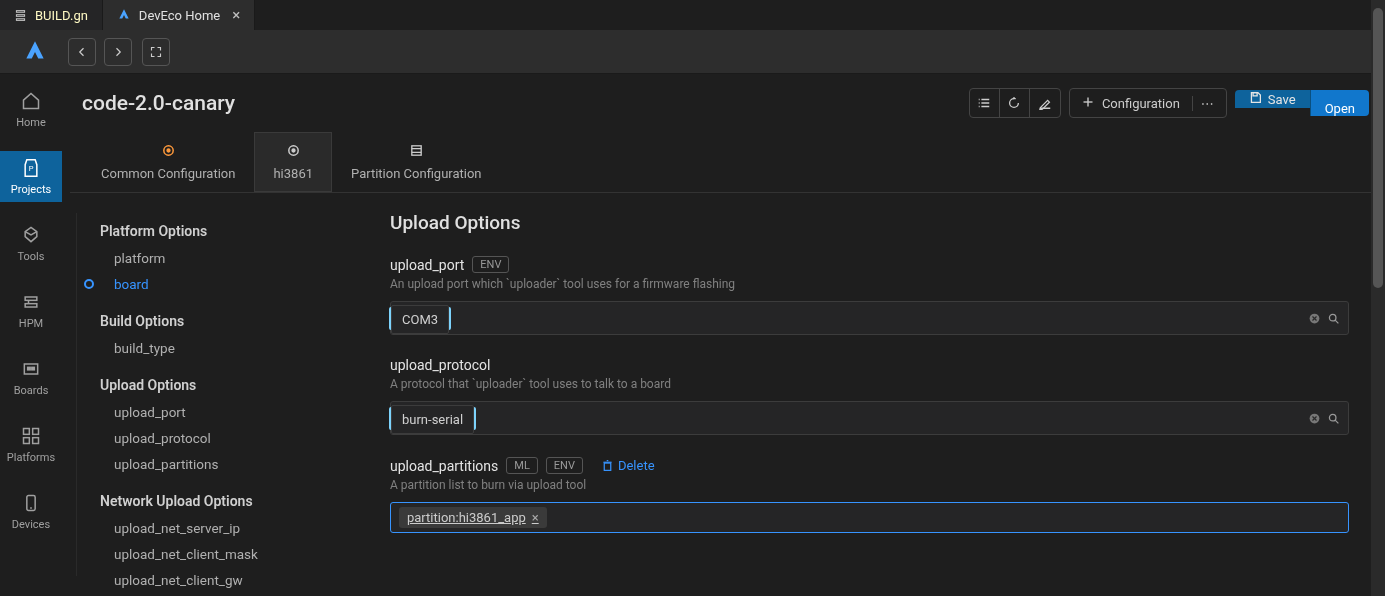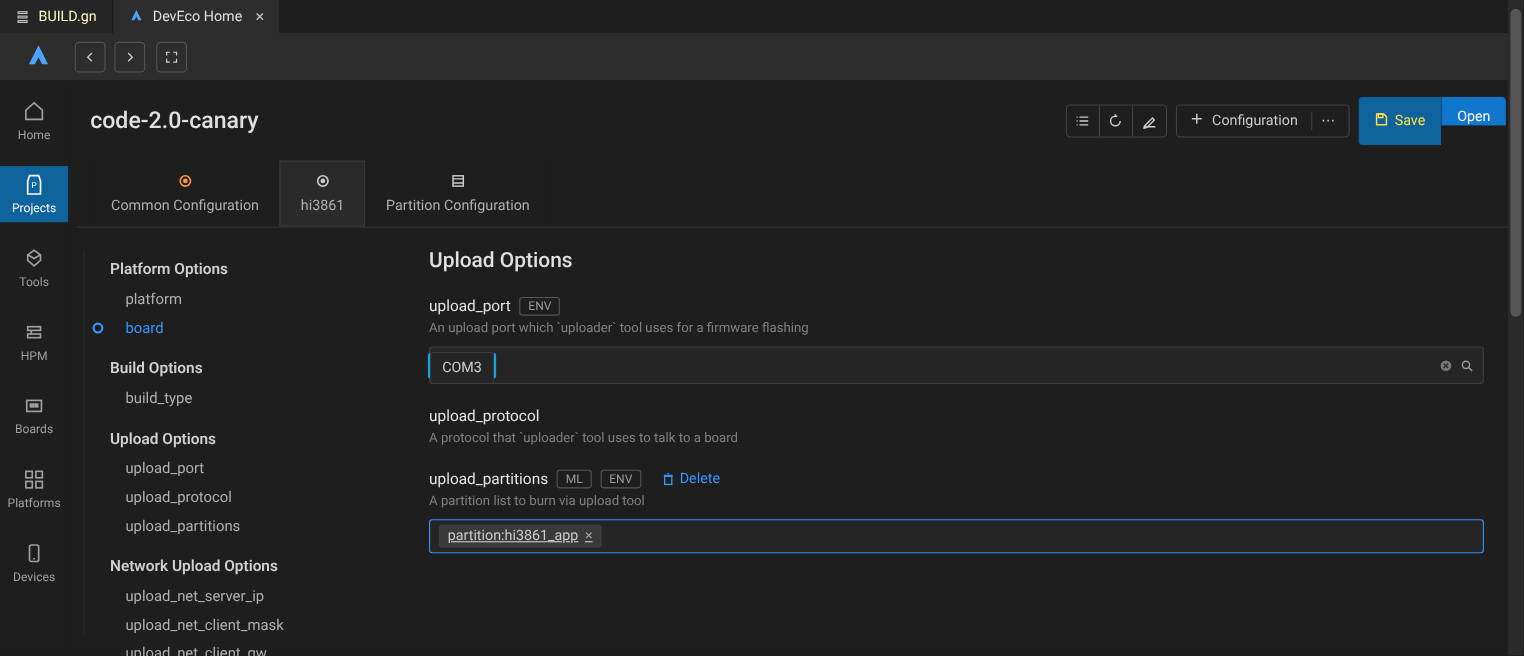--- a/index.html
+++ b/index.html
@@ -185,23 +185,23 @@
   padding-left: 8px;
   margin-left: 4px;
 }
 .save-open {
   display: flex;
   border-radius: 4px;
   overflow: hidden;
 }
 .save-btn {
   background: #0e639c;
-  color: #fde047;
+  color: #e5e5e5;
   padding: 0 14px;
-  height: 44px;
+  height: 18px;
   display: flex;
   align-items: center;
   font-size: 13px;
   gap: 6px;
 }
 .open-btn {
   background: #1177cc;
   color: #fff;
   padding: 0 14px;
   height: 26px;
@@ -348,21 +348,21 @@
   right: 8px;
   display: flex;
   gap: 6px;
   align-items: center;
 }
 .input-action {
   color: #888;
   display: inline-flex;
 }
 .hl-container {
-  border: 2px solid #0ea5e9;
+  border: 2px solid #7dd3fc;
   border-radius: 2px;
   display: inline-block;
 }
 .hl-inner {
   background: #252526;
   border: 1px solid #3c3c3c;
   border-radius: 2px;
   padding: 6px 10px;
   color: #d0d0d0;
   font-size: 13px;
@@ -683,20 +683,40 @@
               </span>
             </div>
           </div>
         </div>
 
         <div class="field">
           <div class="field-label-row">
             <span class="field-label">upload_protocol</span>
           </div>
           <div class="field-desc">A protocol that `uploader` tool uses to talk to a board</div>
+          <div class="input-row">
+            <span class="hl-container" style="margin-left:-2px;">
+              <span class="hl-inner">burn-serial</span>
+            </span>
+            <div class="input-actions">
+              <span class="input-action">
+                <svg width="13" height="13" viewBox="0 0 16 16">
+                    <circle cx="8" cy="8" r="6" fill="#777"></circle>
+                    <line x1="5.5" y1="5.5" x2="10.5" y2="10.5" stroke="#2a2a2a" stroke-width="1.5"></line>
+                    <line x1="10.5" y1="5.5" x2="5.5" y2="10.5" stroke="#2a2a2a" stroke-width="1.5"></line>
+                  </svg>
+              </span>
+              <span class="input-action">
+                <svg width="13" height="13" viewBox="0 0 16 16" fill="none" stroke="#999" stroke-width="1.6">
+                    <circle cx="7" cy="7" r="4"></circle>
+                    <line x1="10" y1="10" x2="14" y2="14"></line>
+                  </svg>
+              </span>
+            </div>
+          </div>
         </div>
 
         <div class="field">
           <div class="field-label-row">
             <span class="field-label">upload_partitions</span>
             <span class="chip">ML</span>
             <span class="chip">ENV</span>
             <span class="delete-link">
               <svg width="13" height="13" viewBox="0 0 16 16" fill="none" stroke="#3794ff" stroke-width="1.5">
                   <rect x="4" y="5" width="8" height="9"></rect>

